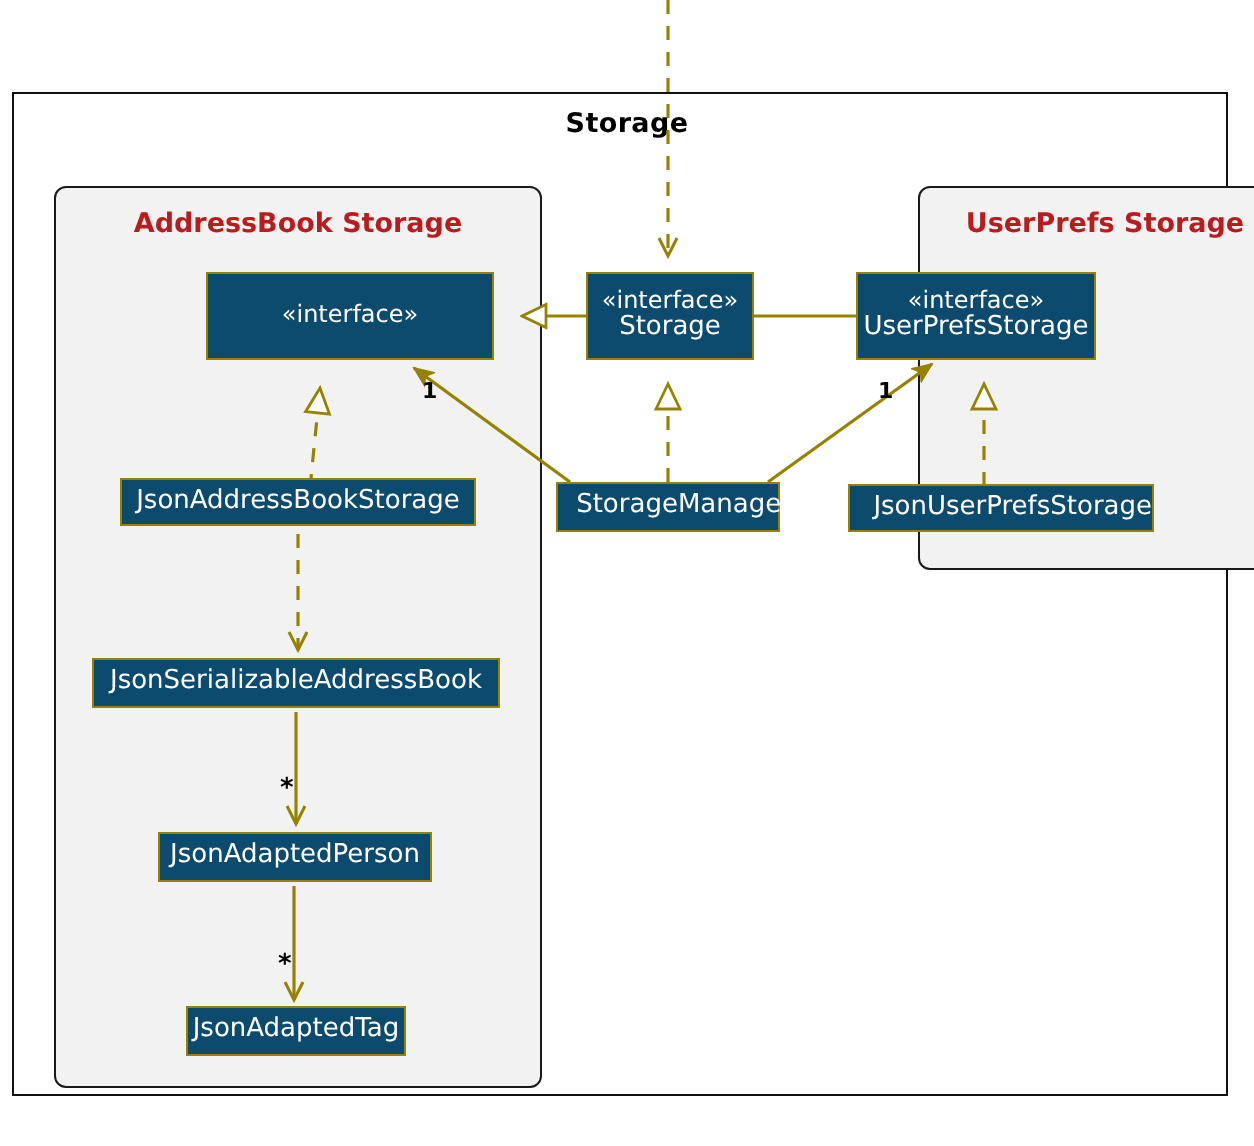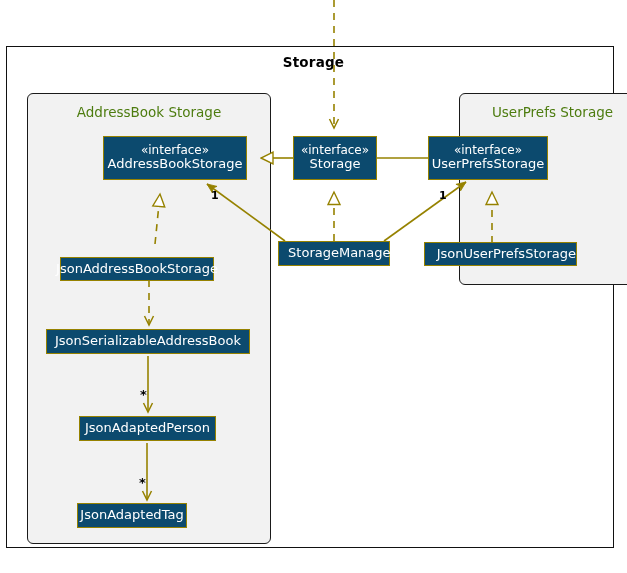--- a/index.html
+++ b/index.html
@@ -54,22 +54,22 @@
     border: 1.4px solid #1a1a1a;
     border-radius: 6px;
     box-sizing: border-box;
   }
   .package-title {
     position: absolute;
     left: 0;
     width: 100%;
     text-align: center;
     font-size: 13.5px;
-    font-weight: normal;
-    color: #4d7c0f;
+    font-weight: bold;
+    color: #b91c1c;
   }
   .pkg-addressbook {
     left: 27px;
     top: 93px;
     width: 244px;
     height: 451px;
   }
   .pkg-userprefs {
     left: 413px;
     top: 93px;
@@ -186,54 +186,53 @@
       <line x1="148" y1="356" x2="148" y2="412" stroke="#968200" stroke-width="1.6" marker-end="url(#open-arrow)"></line>
     </g>
 
     <g>
       <line x1="147" y1="443" x2="147" y2="500" stroke="#968200" stroke-width="1.6" marker-end="url(#open-arrow)"></line>
     </g>
   </svg>
 
   <div class="node" style="left:103px; top:136px; width:144px; height:44px;">
     <span class="stereotype">«interface»</span>
-    <span class="cname">AddressBookStorage</span>
   </div>
 
   <div class="node" style="left:293px; top:136px; width:84px; height:44px;">
     <span class="stereotype">«interface»</span>
     <span class="cname">Storage</span>
   </div>
 
   <div class="node" style="left:428px; top:136px; width:120px; height:44px;">
     <span class="stereotype">«interface»</span>
     <span class="cname">UserPrefsStorage</span>
   </div>
 
-  <div class="node" style="left:60px; top:257px; width:154px; height:24px;">
+  <div class="node" style="left:60px; top:239px; width:178px; height:24px;">
     <span class="cname">JsonAddressBookStorage</span>
   </div>
 
   <div class="node" style="left:278px; top:241px; width:112px; height:25px;padding-left:16px;">
     <span class="cname">StorageManager</span>
   </div>
 
   <div class="node" style="left:424px; top:242px; width:153px; height:24px;align-items:flex-end;">
     <span class="cname">JsonUserPrefsStorage</span>
   </div>
 
   <div class="node" style="left:79px; top:416px; width:137px; height:25px;">
     <span class="cname">JsonAdaptedPerson</span>
   </div>
 
   <div class="node" style="left:46px; top:329px; width:204px; height:25px;">
     <span class="cname">JsonSerializableAddressBook</span>
   </div>
 
-  <div class="node" style="left:77px; top:503px; width:110px; height:25px;">
+  <div class="node" style="left:93px; top:503px; width:110px; height:25px;">
     <span class="cname">JsonAdaptedTag</span>
   </div>
 
   <div class="mult" style="left:211px; top:189px;">1</div>
 
   <div class="mult" style="left:439px; top:189px;">1</div>
 
   <div class="mult-star" style="left:140px; top:388px;">*</div>
 
   <div class="mult-star" style="left:139px; top:476px;">*</div>

